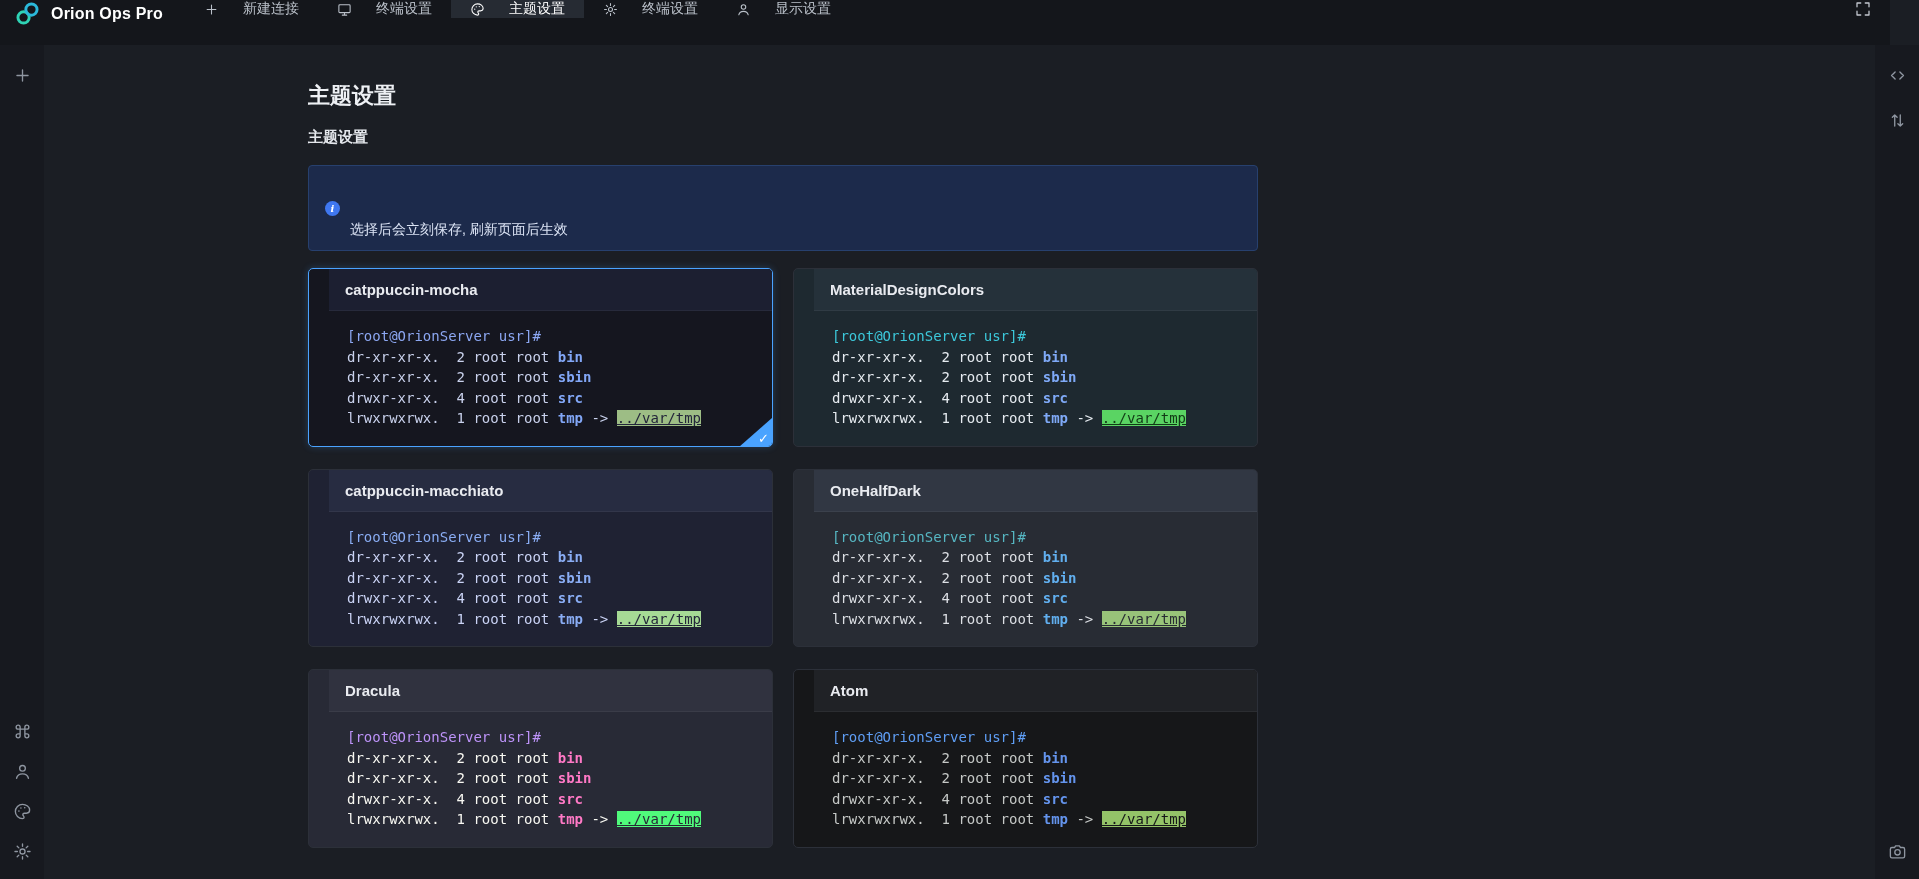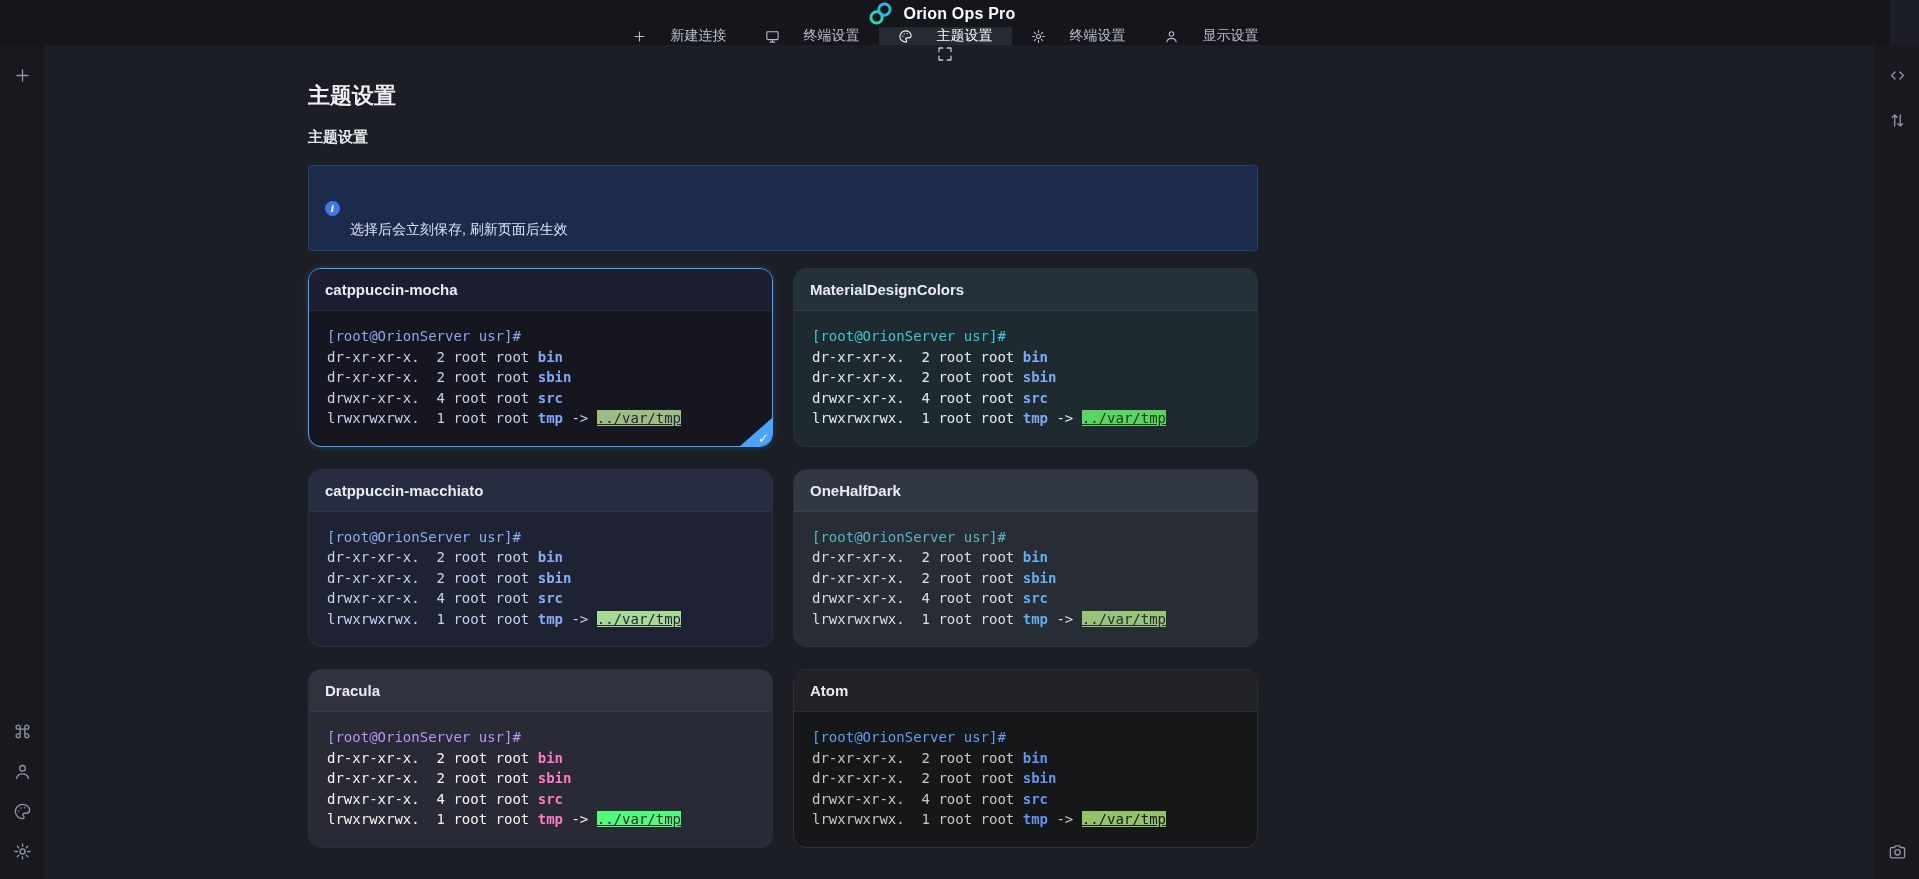--- a/index.html
+++ b/index.html
@@ -3,21 +3,21 @@
 <meta charset="utf-8">
 <title>Orion Ops Pro</title>
 <style>
   html,body{margin:0;padding:0;}
   body{position:relative;width:1919px;height:879px;overflow:hidden;background:#1b1e24;font-family:"Liberation Sans","DejaVu Sans",sans-serif;}
 
   .icon{display:inline-flex;}
   .icon svg{display:block;width:100%;height:100%;fill:none;stroke:currentColor;stroke-width:1.7;stroke-linecap:round;stroke-linejoin:round;}
 
   
-  #navbar{position:absolute;top:0;left:0;width:1890px;height:45px;background:#14161b;display:flex;align-items:center;z-index:30;flex-direction:column;}
+  #navbar{position:absolute;top:0;left:0;width:1890px;height:45px;background:#14161b;display:flex;align-items:flex-start;z-index:30;}
   .brand{display:flex;align-items:center;gap:10px;padding:0 22px 0 14px;cursor:pointer;}
   .brand .logo{width:27px;height:27px;}
   .brand .logo svg{width:100%;height:100%;display:block;}
   .brand-title{color:#ffffff;font-size:16px;font-weight:700;letter-spacing:.2px;white-space:nowrap;}
   #main-nav{display:flex;align-items:stretch;}
   .nav-item{display:flex;align-items:center;gap:24px;padding:0 19px;color:#bac0c9;font-size:14px;cursor:pointer;white-space:nowrap;}
   .nav-item .icon{width:15px;height:15px;}
   .nav-item.active{background:#262b33;color:#ffffff;}
   .nav-spacer{flex:1;}
   .nav-icon-btn{display:flex;align-items:center;padding:0 18px;color:#c3c8d0;cursor:pointer;}
@@ -36,21 +36,21 @@
   #container{width:950px;margin-left:264px;padding-top:36px;}
   #page-title{color:#eef0f4;font-size:22px;line-height:30px;font-weight:700;margin:0 0 16px 0;}
   #section-title{color:#e4e7ec;font-size:15px;line-height:20px;font-weight:700;margin:0 0 18px 0;}
 
   #info-alert{display:flex;align-items:center;gap:10px;background:#1c2a4b;border:1px solid #27406e;border-radius:4px;padding:11px 16px;margin-bottom:17px;}
   .info-dot{width:15px;height:15px;border-radius:50%;background:#3f77f0;color:#fff;font-size:10px;font-weight:700;display:flex;align-items:center;justify-content:center;font-family:"DejaVu Serif",serif;flex:none;font-style:italic;}
   #alert-text{color:#dce4f5;font-size:14px;margin-top:44px;}
 
   
   #theme-grid{display:grid;grid-template-columns:465px 465px;gap:22px 20px;padding-bottom:40px;}
-  .theme-card{position:relative;background:var(--bbg);border:1px solid #2c3039;border-radius:13px;overflow:hidden;cursor:pointer;}
+  .theme-card{position:relative;background:var(--bbg);border:1px solid #2c3039;border-radius:5px;overflow:hidden;cursor:pointer;padding-left:20px;}
   .theme-card.selected{border-color:#4aa3ff;box-shadow:0 0 7px rgba(74,163,255,.25);}
   .card-header{background:var(--hbg);color:#e9ebf0;font-size:15px;font-weight:700;padding:10px 16px;line-height:21px;border-bottom:1px solid rgba(255,255,255,.05);}
   .card-body{padding:15px 18px 17px 18px;}
   .t-line{font-family:"DejaVu Sans Mono",monospace;font-size:14px;line-height:20.5px;white-space:pre;color:var(--fg);}
   .t-prompt{font-weight:400;color:var(--pc);}
   .t-dir{font-weight:700;color:var(--dc);}
   .t-hl{background:var(--hlb);color:var(--hlf);text-decoration:underline;}
   .sel-corner{position:absolute;right:-1px;bottom:-1px;width:0;height:0;border-style:solid;border-width:0 0 30px 34px;border-color:transparent transparent #4aa3ff transparent;}
   .sel-check{position:absolute;right:3px;bottom:1px;color:#fff;font-size:13px;font-weight:700;line-height:1;}
 </style>

